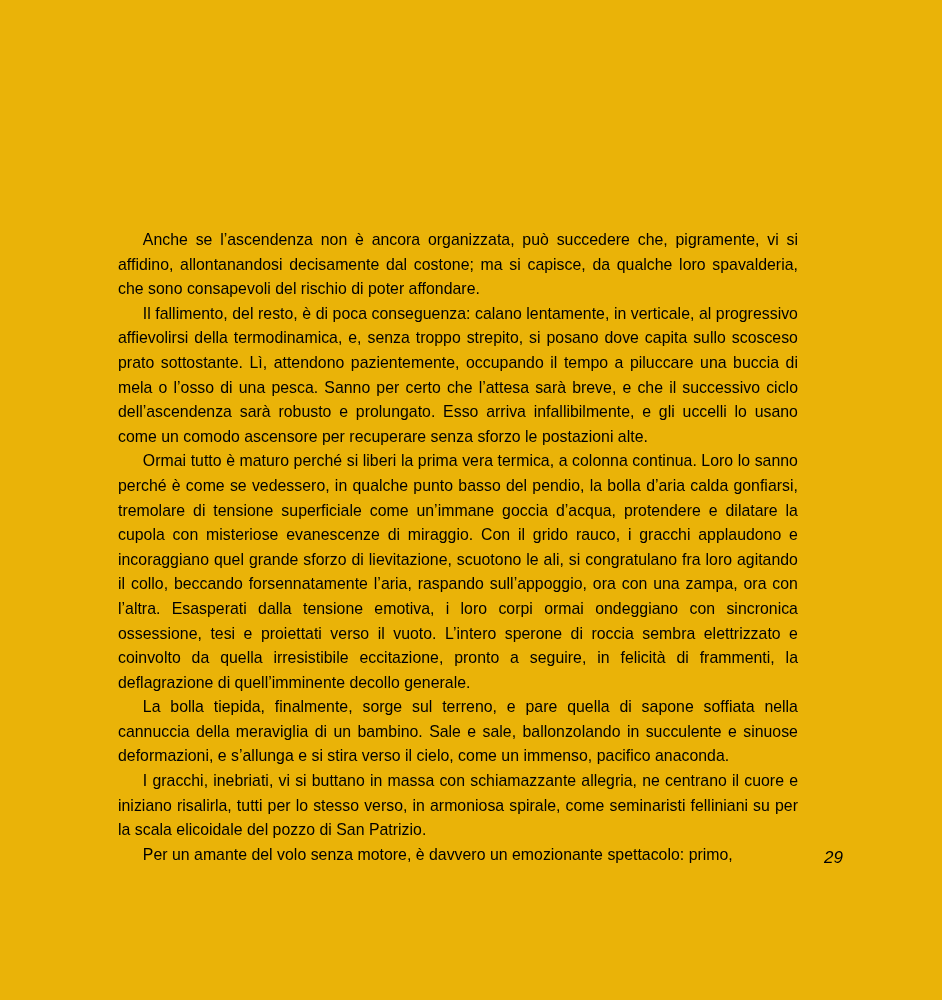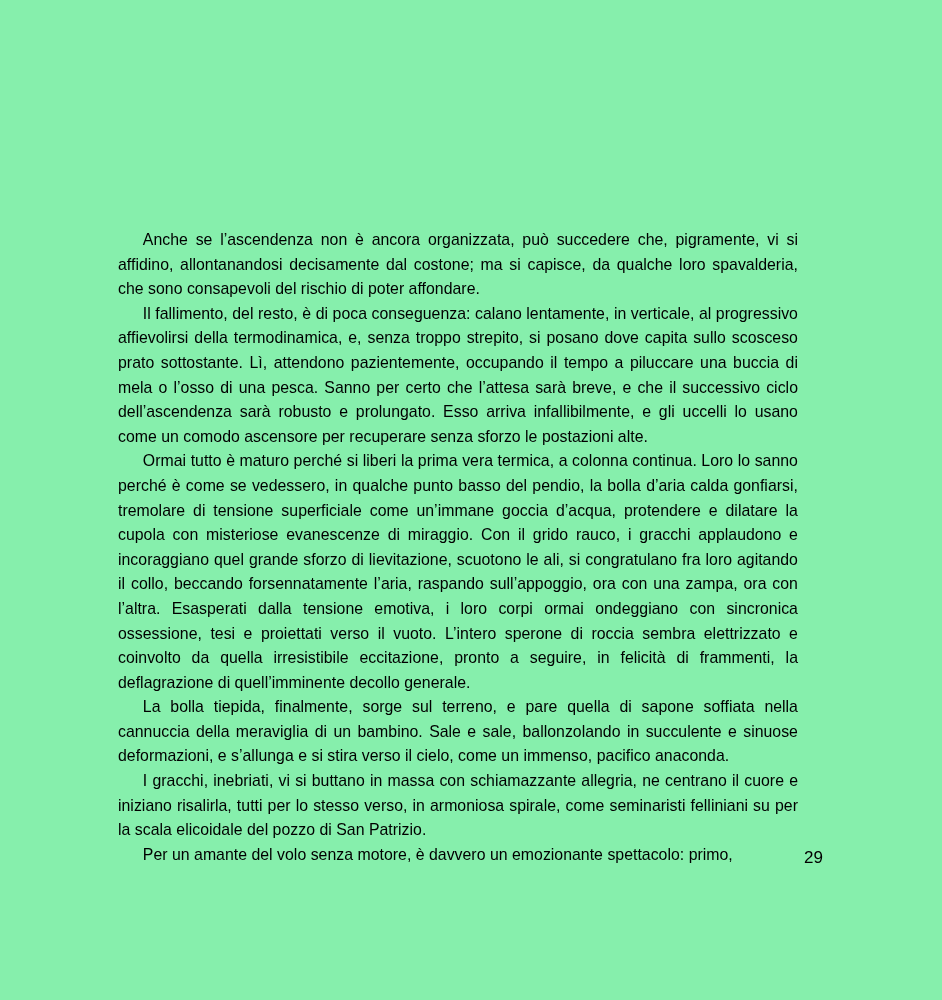--- a/index.html
+++ b/index.html
@@ -7,21 +7,21 @@
     padding: 0;
     background: #ffffff;
   }
   body {
     font-family: "Liberation Sans", sans-serif;
   }
   .page {
     position: relative;
     width: 942px;
     height: 1000px;
-    background: #86efac;
+    background: #eab308;
     overflow: hidden;
     box-sizing: border-box;
   }
   .text-block {
     position: absolute;
     left: 118px;
     top: 228px;
     width: 712px;
     color: #000000;
     font-family: "Liberation Sans", sans-serif;
@@ -37,23 +37,24 @@
   .para {
     margin: 0;
     text-indent: 26px;
     text-align: justify;
   }
   .para:last-of-type {
     text-align: left;
   }
   .folio {
     position: absolute;
-    left: 804px;
+    left: 824px;
     top: 846px;
     font-family: "Liberation Sans", sans-serif;
+    font-style: italic;
     font-size: 17px;
     line-height: 24.6px;
     color: #000000;
   }
 </style>
 </head>
 <body>
 
 <div class="page">
 

